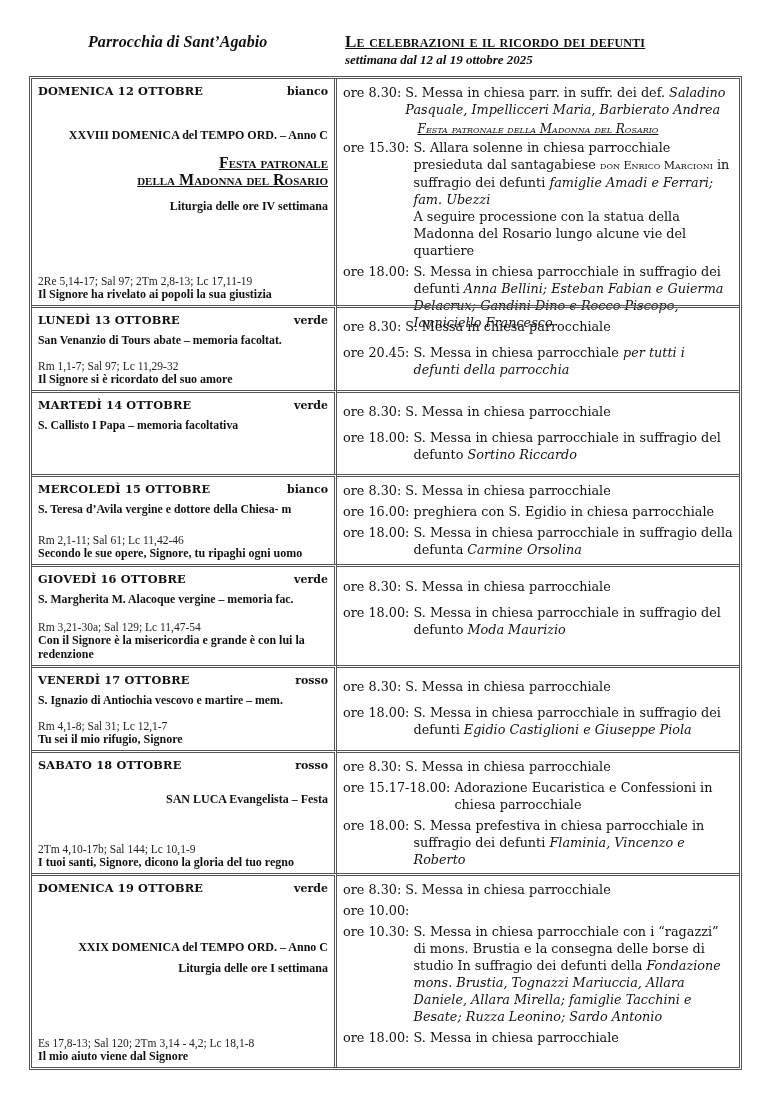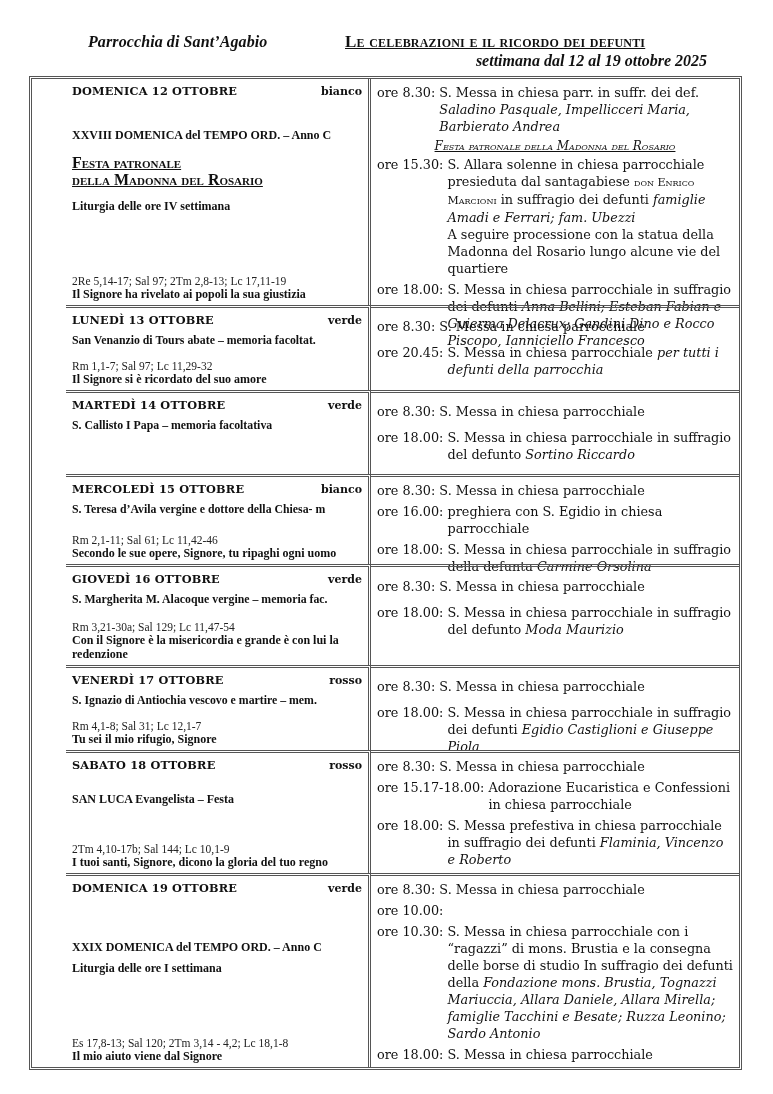--- a/index.html
+++ b/index.html
@@ -13,47 +13,47 @@
     font-family: "Liberation Serif", serif; font-style: italic; font-weight: bold;
     font-size: 16px; letter-spacing: 0.1px;
   }
   .hdr-title {
     position: absolute; left: 345px; top: 32px; width: 400px;
     font-family: "Liberation Serif", serif; font-weight: bold;
     font-size: 17px; text-decoration: underline; text-align: left;
     font-variant: small-caps; letter-spacing: 0.2px;
   }
   .hdr-sub {
-    position: absolute; left: 345px; top: 52px; width: 362px; text-align: right;
+    position: absolute; left: 345px; top: 52px; width: 362px; 
     font-family: "Liberation Serif", serif; font-style: italic; font-weight: bold;
-    font-size: 16px;
+    font-size: 13px;
   }
   .table {
     position: absolute; left: 29px; top: 76px; width: 713px; height: 994px;
     border: 3px double #555; box-sizing: border-box;
   }
-  .row { position: absolute; left: 0; right: 0; display: flex; margin-left: 34px; }
+  .row { position: absolute; left: 0; right: 0; display: flex; }
   .cell-left, .cell-right {
     position: absolute; top: 0; bottom: 0; box-sizing: border-box;
   }
   .cell-left { left: 0; width: 305px; border-right: 3px double #555; padding: 5px 6px 4px 6px; }
   .cell-right { left: 305px; right: 0; padding: 3px 6px 3px 6px; }
   .row + .row .cell-left, .row + .row .cell-right { border-top: 3px double #555; }
 
   .day-head {
     display: flex; justify-content: space-between; align-items: baseline;
     font-family: "Liberation Serif", serif; font-weight: bold; font-size: 13px;
   }
   .day-name { font-family: "DejaVu Serif", serif; font-weight: bold; font-size: 11.3px; letter-spacing: 0.2px; }
   .day-color { font-family: "DejaVu Serif", serif; font-weight: bold; font-size: 11px; }
   .saint {
     font-family: "Liberation Serif", serif; font-weight: bold; font-size: 11.8px;
     margin-top: 6px;
   }
-  .center-block { text-align: left; font-family: "Liberation Serif", serif; font-weight: bold; }
+  .center-block { text-align: right; font-family: "Liberation Serif", serif; font-weight: bold; }
   .sunday-title { font-size: 12px; }
   .feast {
     font-size: 16px; text-decoration: underline; font-variant: small-caps;
     line-height: 17px;
   }
   .liturgy { font-size: 12px; }
   .readings {
     font-family: "Liberation Serif", serif; font-size: 11.5px; color: #222;
   }
   .psalm {

